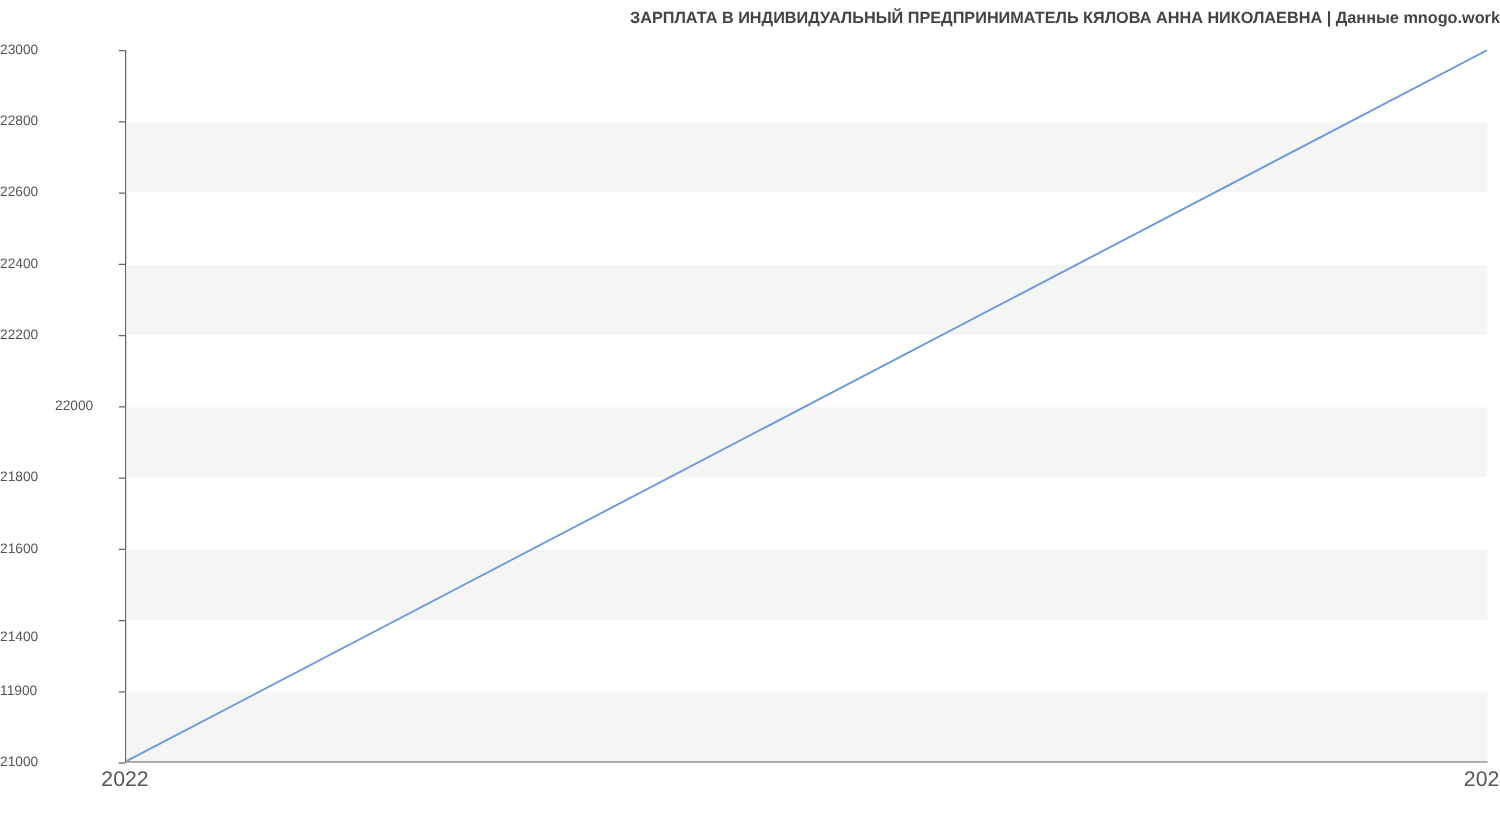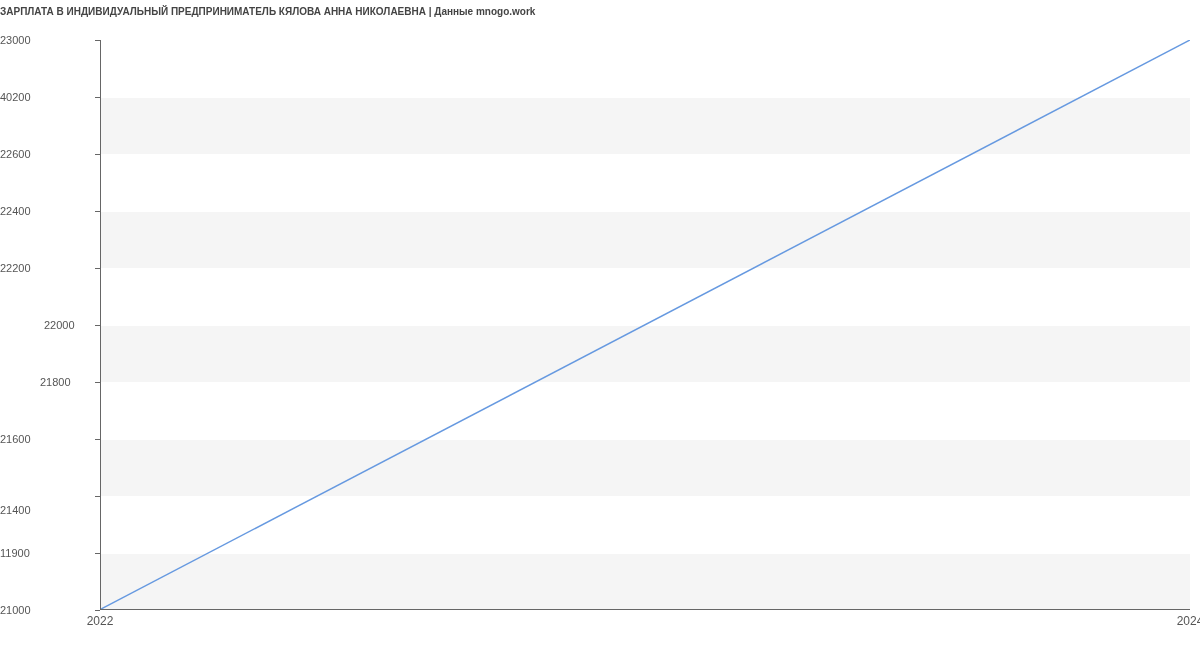--- a/index.html
+++ b/index.html
@@ -14,22 +14,22 @@
   .chart-wrap {
     position: relative;
     width: 1200px;
     height: 650px;
   }
   .title {
     position: absolute;
     top: 6px;
     left: 0;
     width: 1200px;
-    text-align: left;
-    font-size: 10px;
+    text-align: right;
+    font-size: 13px;
     font-weight: bold;
     color: #444;
   }
   .plot {
     position: absolute;
     left: 100px;
     top: 40px;
     width: 1090px;
     height: 570px;
     border-left: 1px solid #666;
@@ -62,21 +62,21 @@
   .y-tick-mark {
     position: absolute;
     left: 95px;
     width: 5px;
     height: 1px;
     background: #666;
   }
   .x-tick-label {
     position: absolute;
     top: 614px;
-    font-size: 12px;
+    font-size: 17px;
     color: #555;
     transform: translateX(-50%);
   }
   svg.line-layer {
     position: absolute;
     left: 0;
     top: 0;
     width: 100%;
     height: 100%;
   }
@@ -107,29 +107,29 @@
       </svg>
   </div>
 <div class="y-tick-label" style="top: 610px;">21000</div>
     <div class="y-tick-mark" style="top: 610px;"></div>
     <div class="y-tick-label" style="top: 553px;">11900</div>
     <div class="y-tick-mark" style="top: 553px;"></div>
     <div class="y-tick-label" style="top: 496px; margin-top: 14px;">21400</div>
     <div class="y-tick-mark" style="top: 496px;"></div>
     <div class="y-tick-label" style="top: 439px;">21600</div>
     <div class="y-tick-mark" style="top: 439px;"></div>
-    <div class="y-tick-label" style="top: 382px; padding-left: 40px;">21800</div>
+    <div class="y-tick-label" style="top: 382px;">21800</div>
     <div class="y-tick-mark" style="top: 382px;"></div>
     <div class="y-tick-label" style="top: 325px; margin-left: 44px;">22000</div>
     <div class="y-tick-mark" style="top: 325px;"></div>
     <div class="y-tick-label" style="top: 268px;">22200</div>
     <div class="y-tick-mark" style="top: 268px;"></div>
     <div class="y-tick-label" style="top: 211px;">22400</div>
     <div class="y-tick-mark" style="top: 211px;"></div>
     <div class="y-tick-label" style="top: 154px;">22600</div>
     <div class="y-tick-mark" style="top: 154px;"></div>
-    <div class="y-tick-label" style="top: 97px;">40200</div>
+    <div class="y-tick-label" style="top: 97px;">22800</div>
     <div class="y-tick-mark" style="top: 97px;"></div>
     <div class="y-tick-label" style="top: 40px;">23000</div>
     <div class="y-tick-mark" style="top: 40px;"></div>
     <div class="x-tick-label" style="left: 100px;">2022</div>
     <div class="x-tick-label" style="left: 1190px;">2024</div>
   </div>
 
 </body></html>

